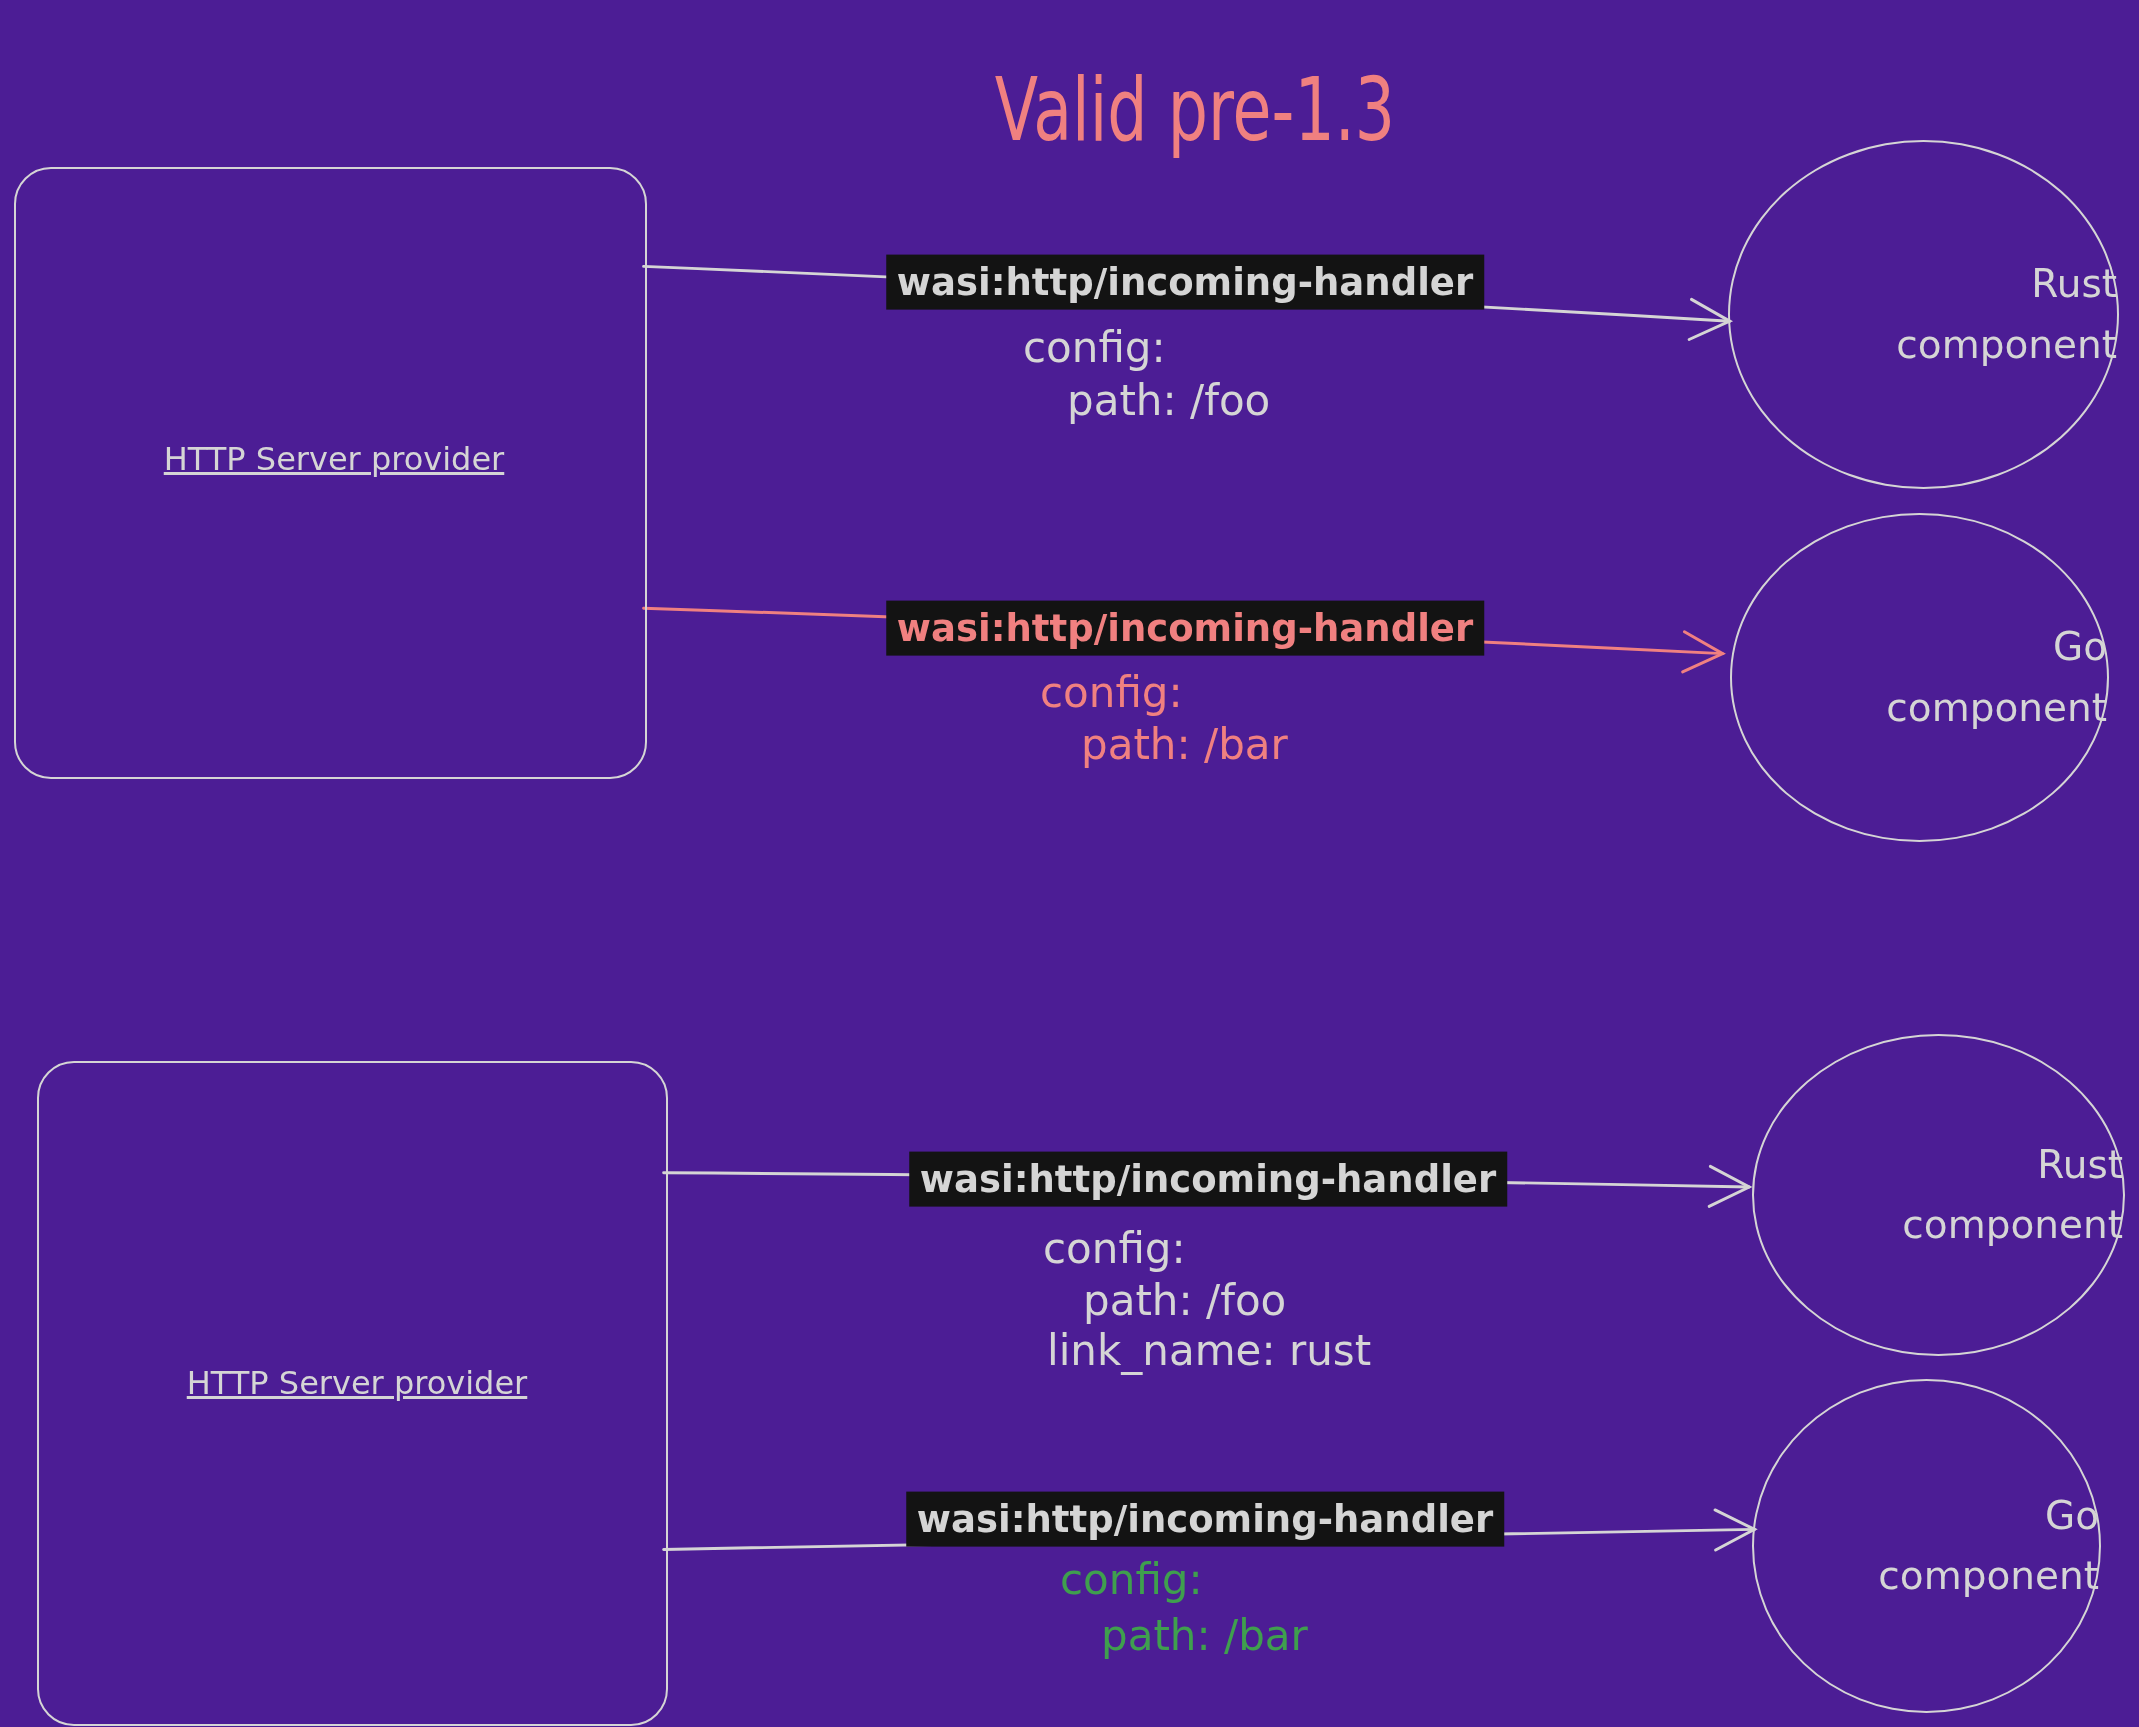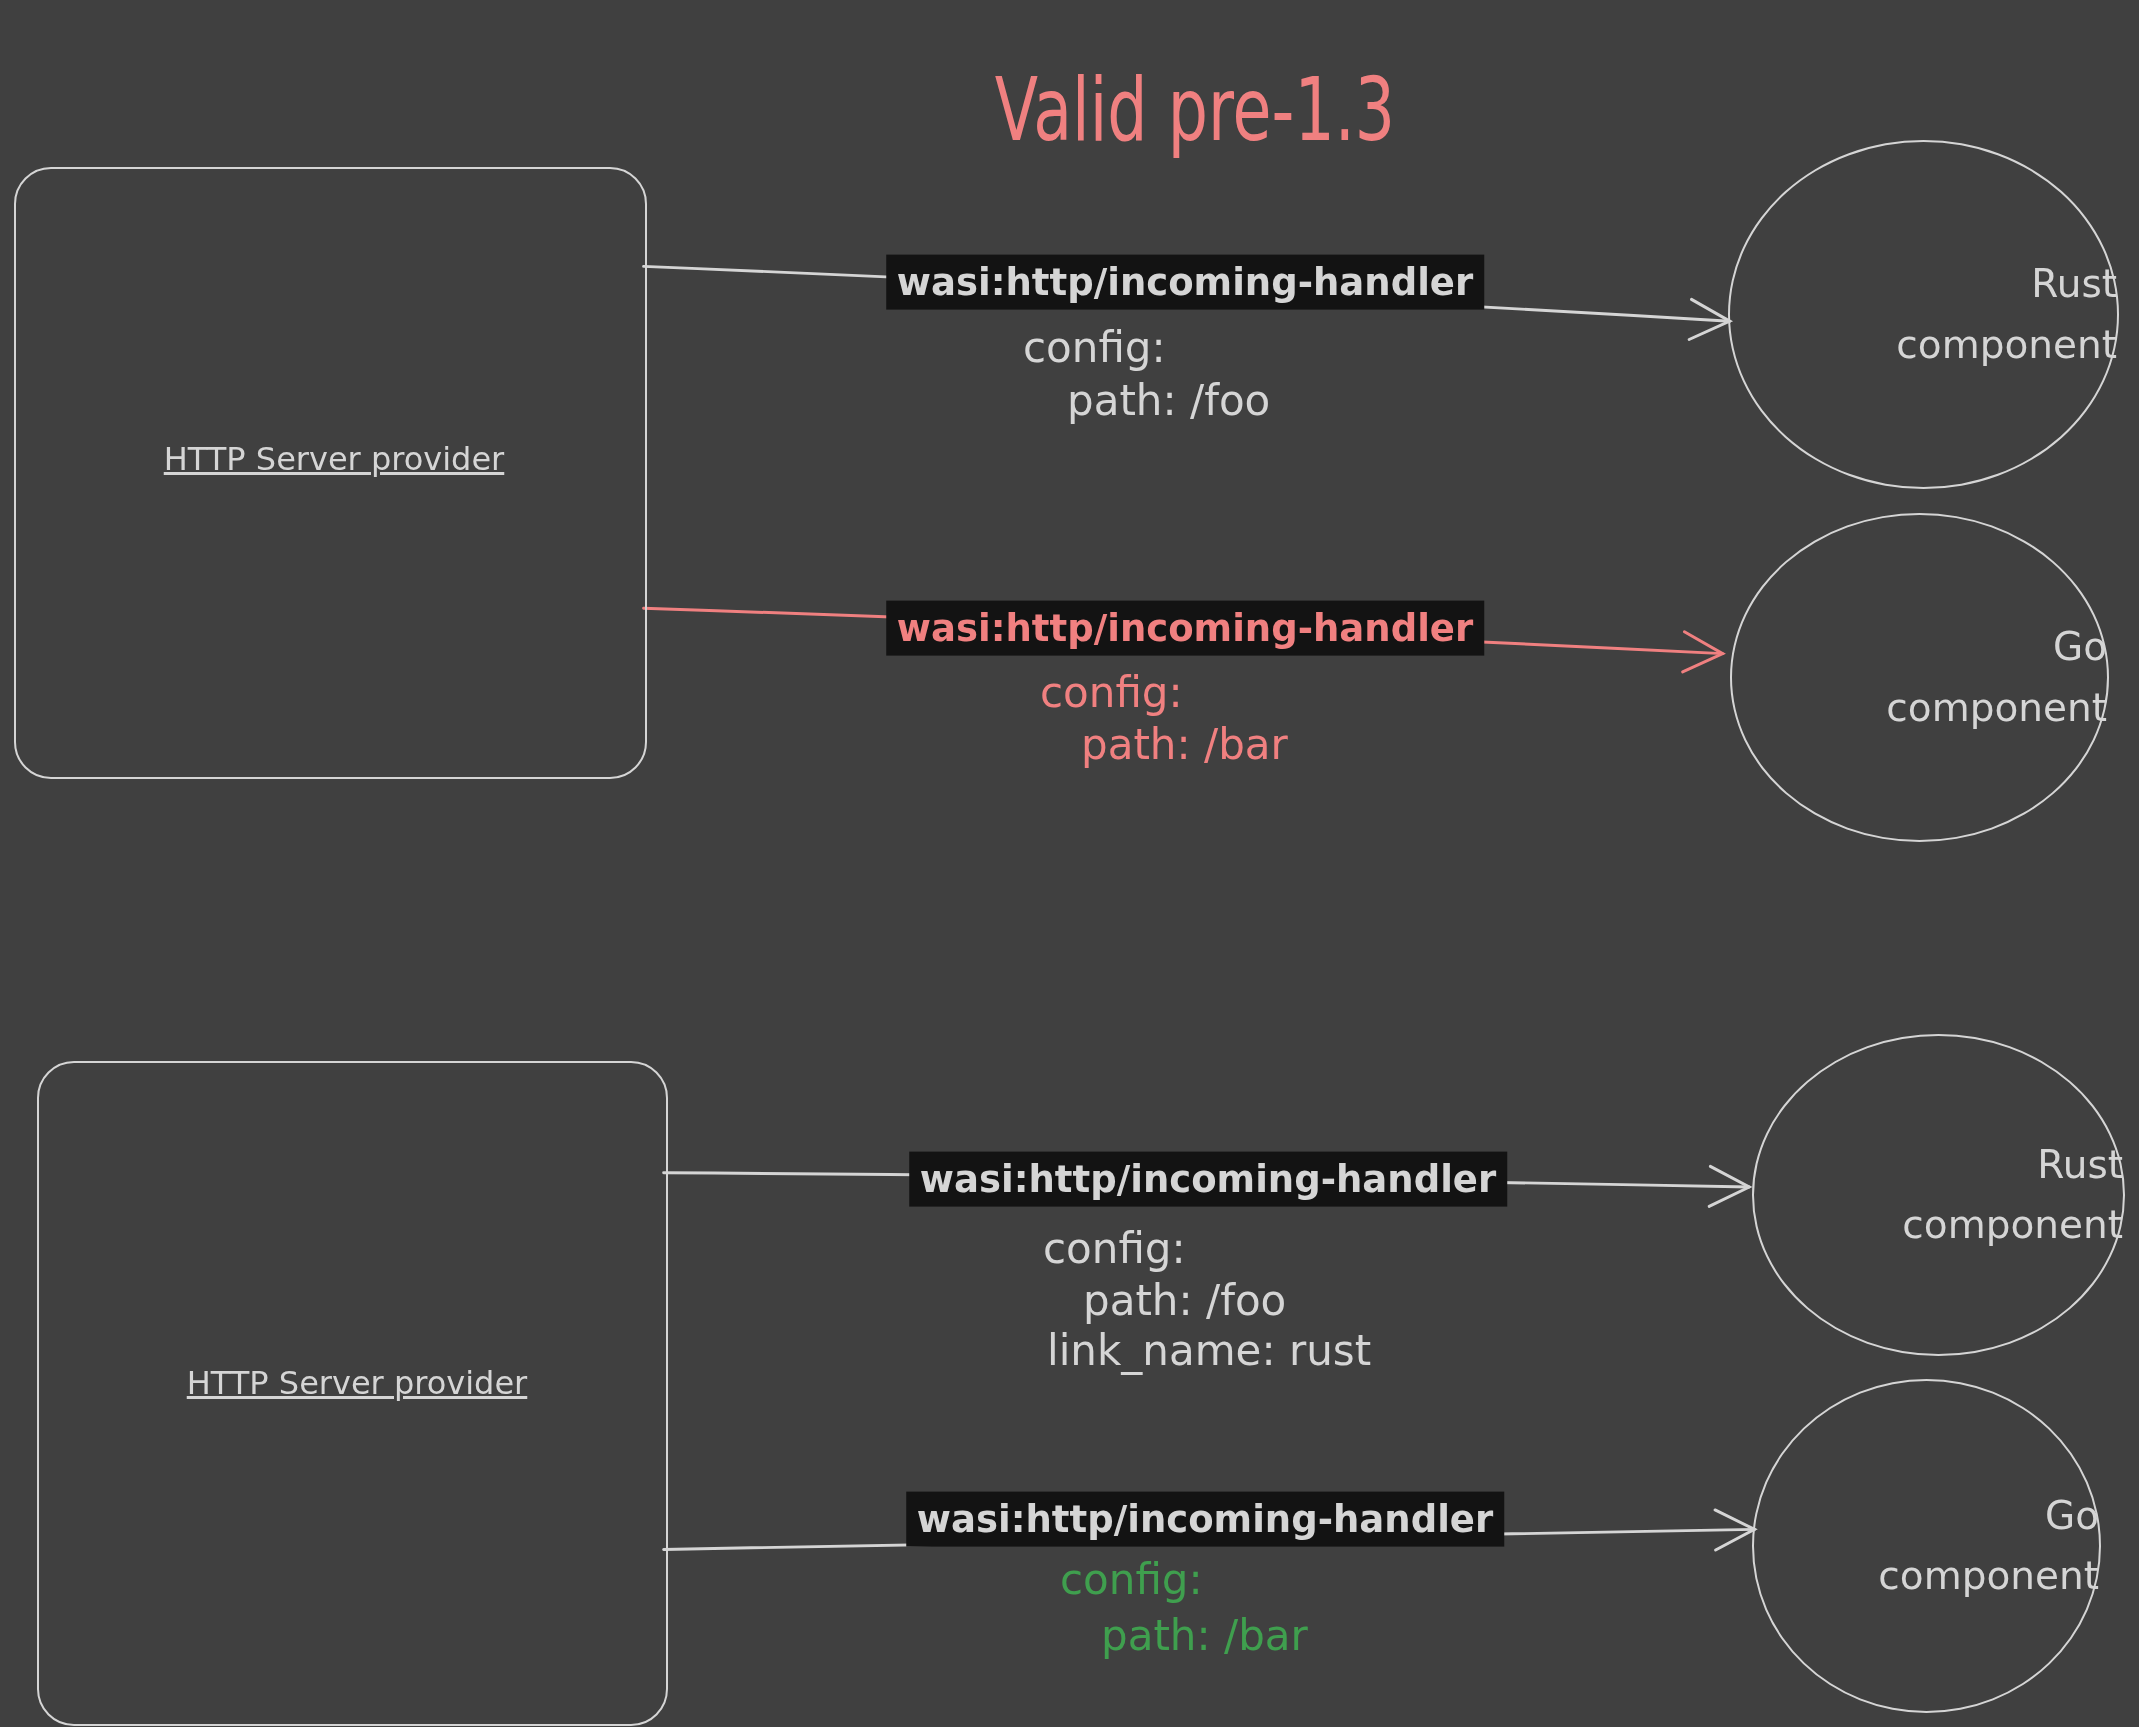--- a/index.html
+++ b/index.html
@@ -1,18 +1,18 @@
 <!DOCTYPE html>
 <html style="font-size:9.4px"><head>
 <meta charset="utf-8">
 <style>
   html,body { margin:0; padding:0; background:#131313; }
   .canvas {
     position:relative; width:2140px; height:1728px;
-    background:#404040; overflow:hidden;
+    background:#4c1d95; overflow:hidden;
     font-family:"DejaVu Sans", sans-serif;
   }
   .abs { position:absolute; }
   .ctr { transform:translate(-50%,-50%); }
   .vctr { transform:translateY(-50%); }
   .ink   { color:#d5d5d5; }
   .red   { color:#f08080; }
   .green { color:#3f9f4e; }
 
   .sec-title { font-size:88px; white-space:nowrap; z-index:3; }

